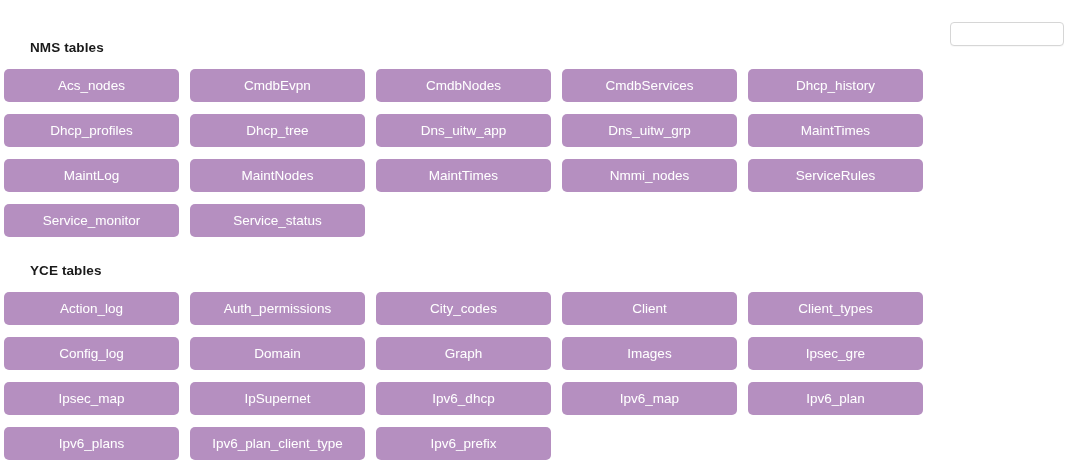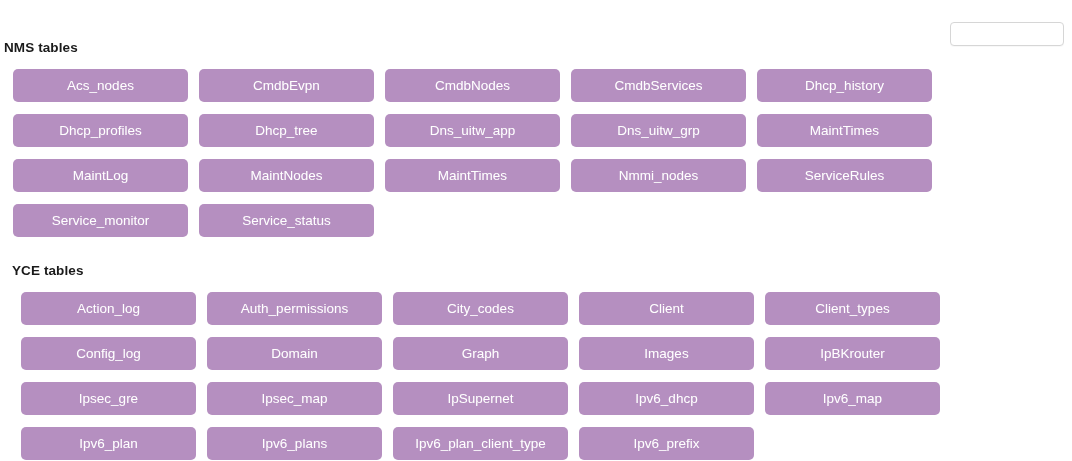--- a/index.html
+++ b/index.html
@@ -51,31 +51,31 @@
     width: 1072px;
   }
 
   .section { position: relative; }
 
   .section-title {
     font-size: 13.5px;
     font-weight: bold;
     color: #1a1a1a;
     margin: 0;
-    padding: 0 0 0 4px;
+    padding: 0 0 0 30px;
     line-height: 16px;
     letter-spacing: 0.1px;
   }
 
   .table-grid {
     display: grid;
     grid-template-columns: repeat(5, 175px);
     column-gap: 11px;
     row-gap: 12px;
-    padding: 0 0 0 13px;
+    padding: 0 0 0 4px;
     margin: 0;
     width: 920px;
     box-sizing: content-box;
   }
 
   .table-btn {
     height: 33px;
     line-height: 33px;
     border: none;
     border-radius: 5px;
@@ -91,21 +91,21 @@
     text-overflow: ellipsis;
     box-sizing: border-box;
     text-shadow: 0 0 1px rgba(255,255,255,0.15);
     -webkit-font-smoothing: antialiased;
   }
 
   
   #section-nms { position: absolute; top: 40px; left: 0; }
   #section-nms .table-grid { margin-top: 13px; }
 
-  #section-yce { position: absolute; top: 263px; left: 8px; }
+  #section-yce { position: absolute; top: 263px; left: 0; }
   #section-yce .table-grid { margin-top: 13px; }
 </style>
 </head>
 <body>
 
 <div id="search-area">
   <input class="search-input" type="text" autofocus="" placeholder="" style="">
 </div>
 
 <div id="content">
@@ -138,21 +138,20 @@
     <div class="table-grid" id="grid-yce">
         <button class="table-btn">Action_log</button>
         <button class="table-btn">Auth_permissions</button>
         <button class="table-btn">City_codes</button>
         <button class="table-btn">Client</button>
         <button class="table-btn">Client_types</button>
         <button class="table-btn">Config_log</button>
         <button class="table-btn">Domain</button>
         <button class="table-btn">Graph</button>
         <button class="table-btn">Images</button>
-        <button class="table-btn">IpBKrouter</button>
         <button class="table-btn">Ipsec_gre</button>
         <button class="table-btn">Ipsec_map</button>
         <button class="table-btn">IpSupernet</button>
         <button class="table-btn">Ipv6_dhcp</button>
         <button class="table-btn">Ipv6_map</button>
         <button class="table-btn">Ipv6_plan</button>
         <button class="table-btn">Ipv6_plans</button>
         <button class="table-btn">Ipv6_plan_client_type</button>
         <button class="table-btn">Ipv6_prefix</button>
       </div>

